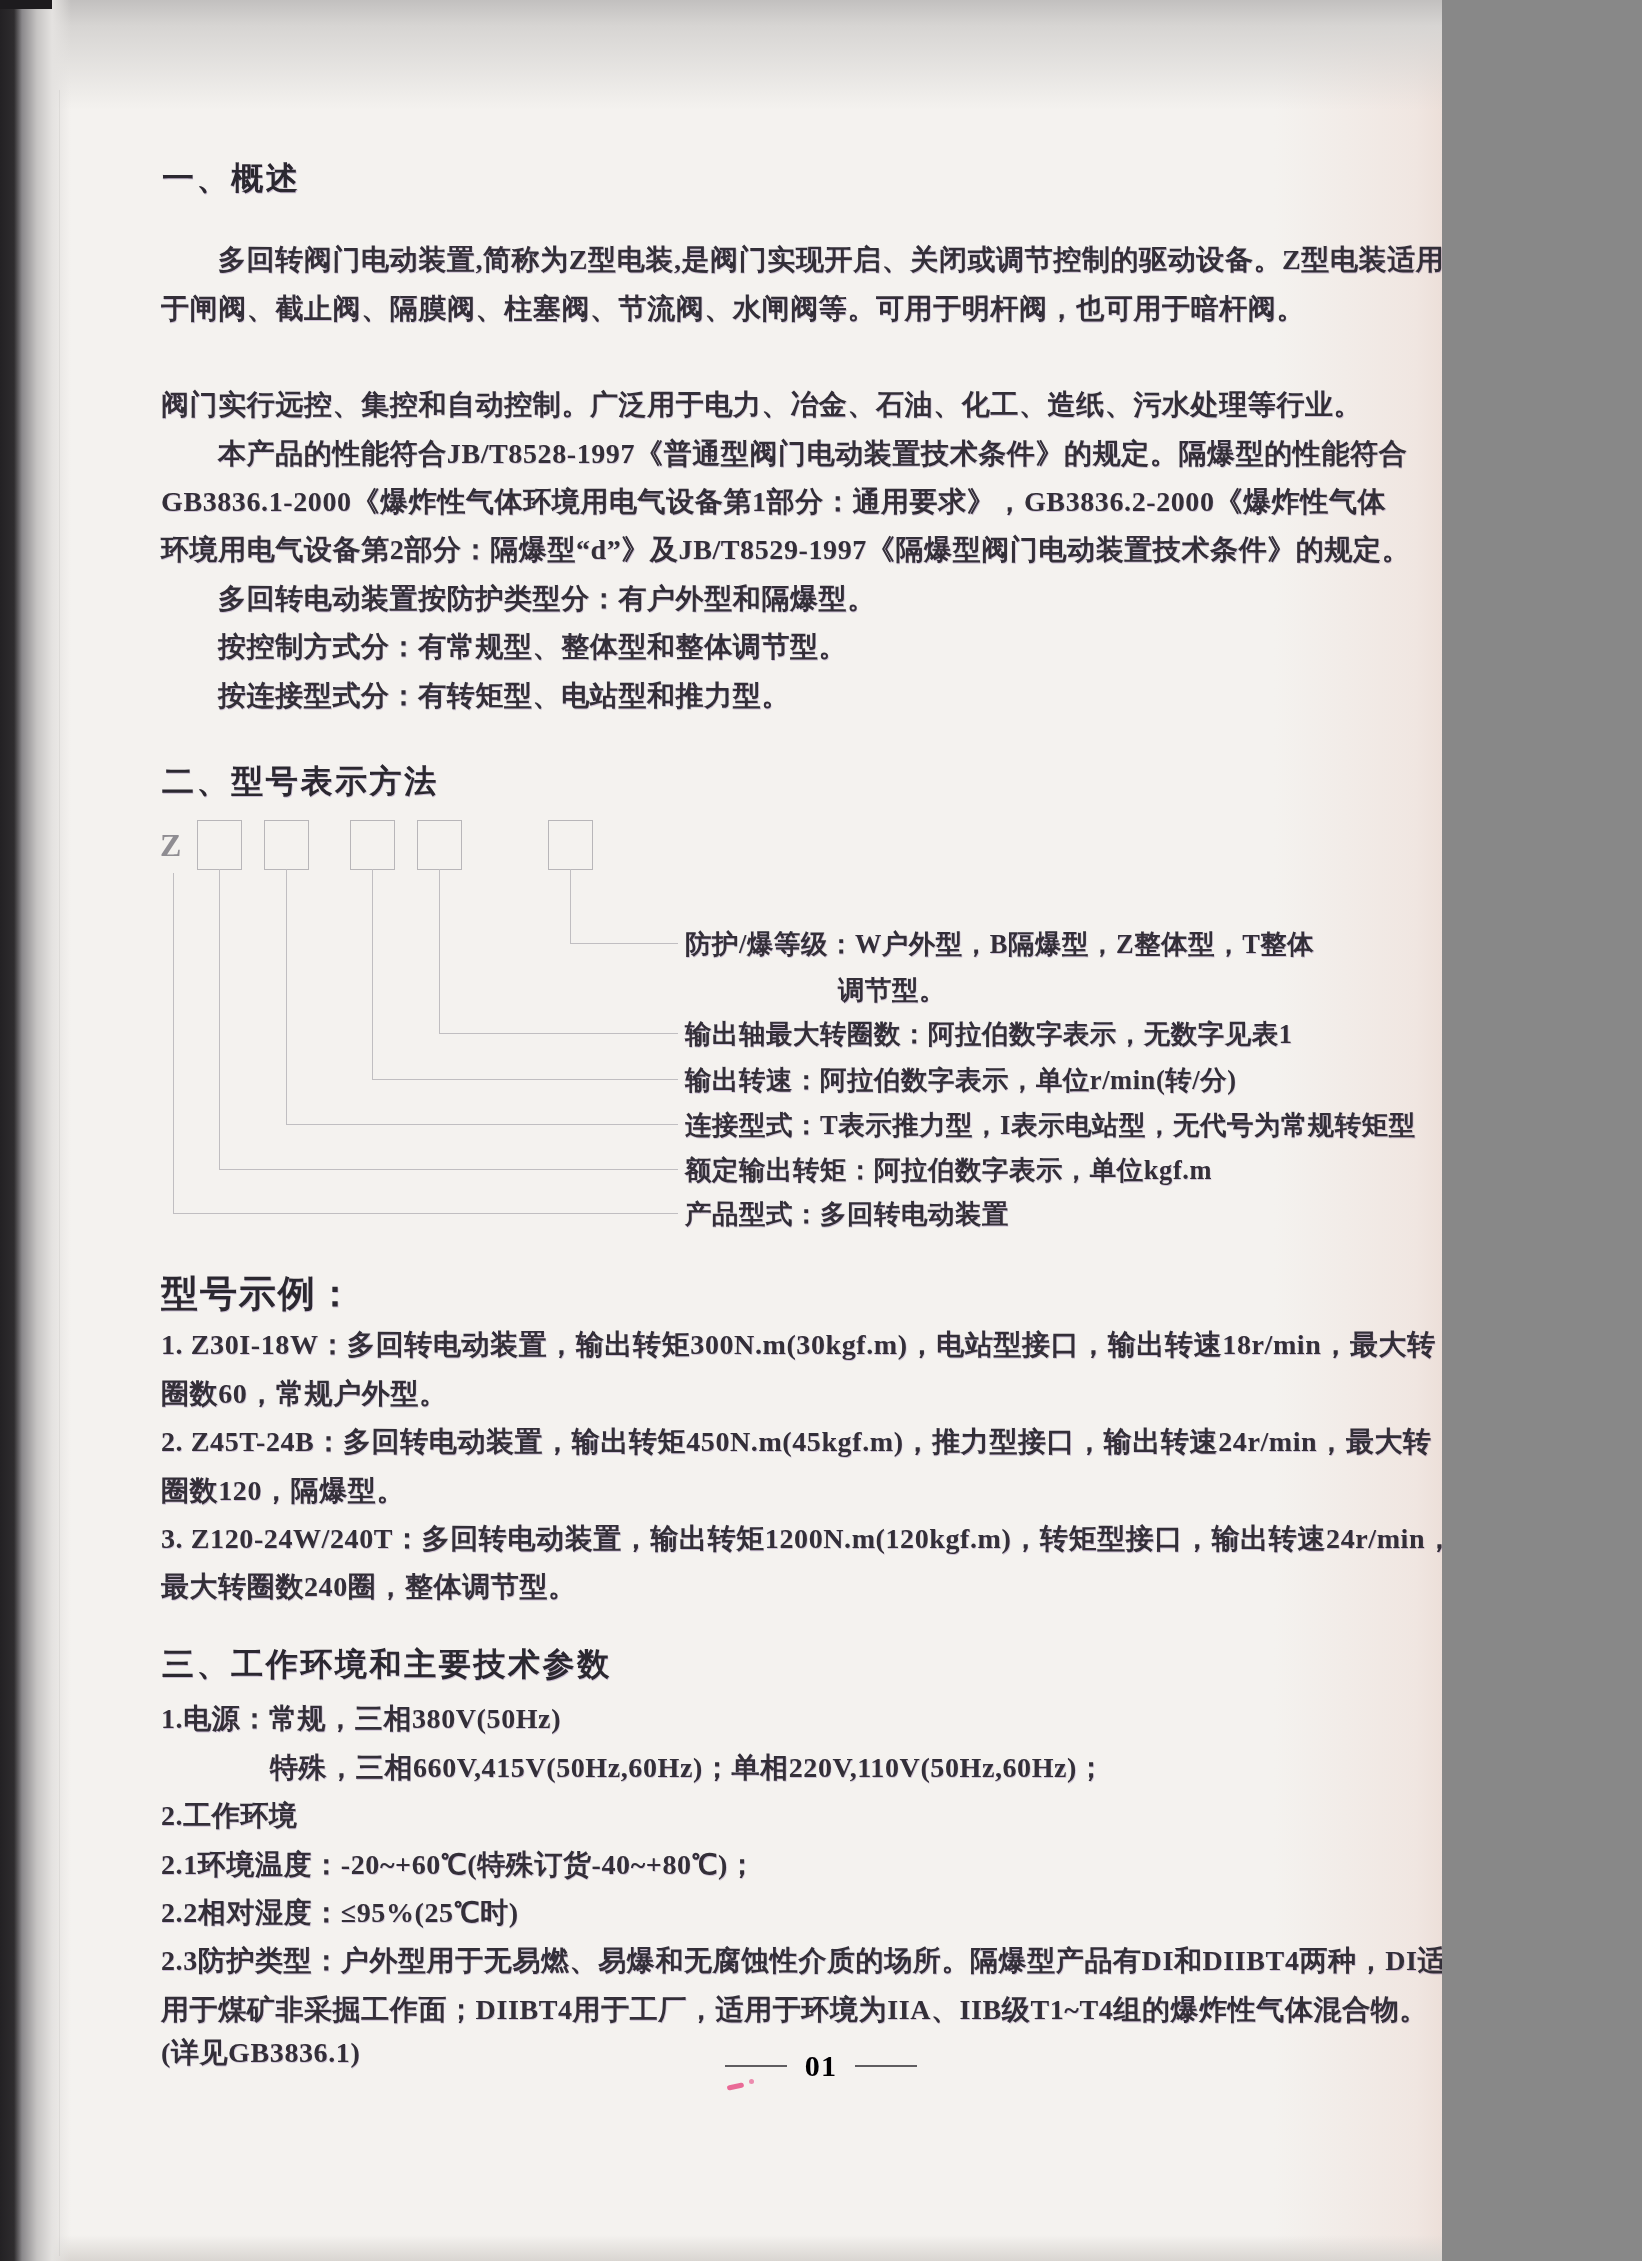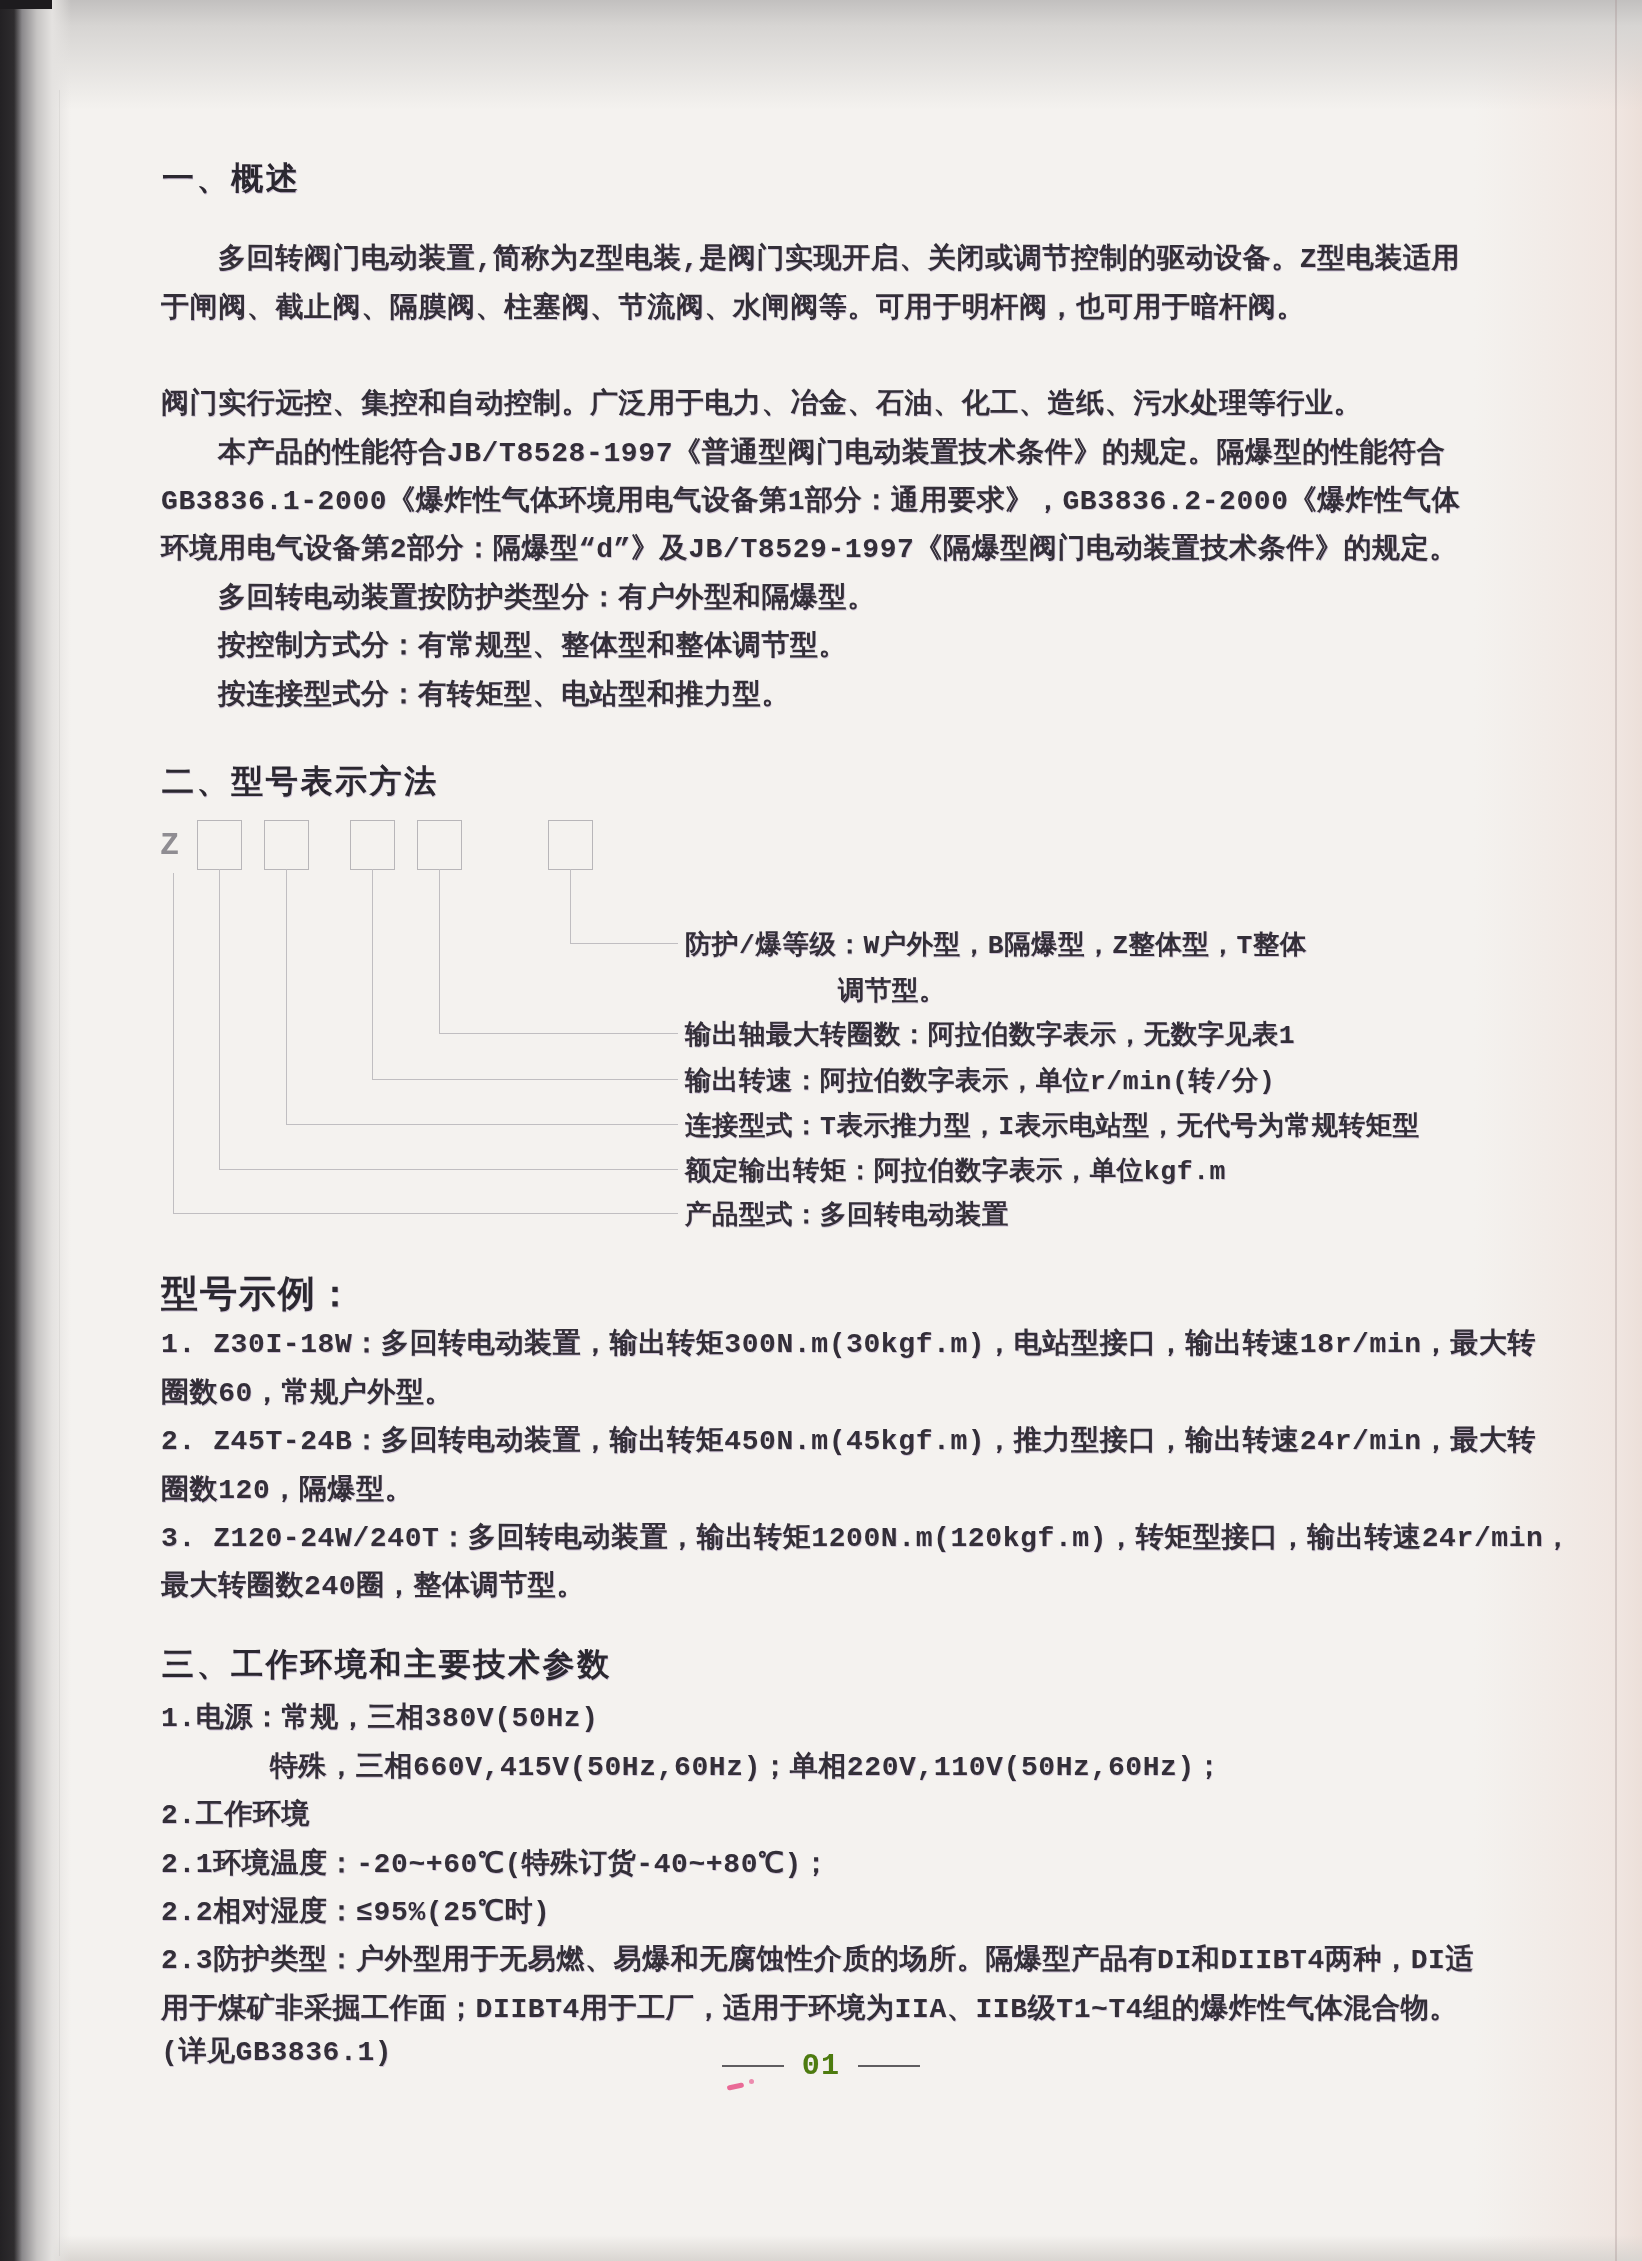--- a/index.html
+++ b/index.html
@@ -1,21 +1,21 @@
 <!DOCTYPE html>
 <html style="font-size:10.3px"><head>
 <meta charset="utf-8">
 <style>
   html,body{margin:0;padding:0;background:#888;}
   .canvas{
     position:relative;
-    width:1642px;height:2261px;
+    width:1442px;height:2261px;
     background:#f4f2ef;
     overflow:hidden;
-    font-family:Liberation Mono, monospace;
+    font-family:Liberation Serif, serif;
     color:#332f38;
   }
   
   .edge-left{
     position:absolute;left:0;top:0;width:71px;height:2261px;
     background:linear-gradient(to right,#232124 0,#2e2c2e 14px,#8a888b 22px,#c6c4c3 37px,#e4e2e0 52px,rgba(244,242,239,0) 71px);
   }
   .edge-top{
     position:absolute;left:0;top:0;width:1642px;height:110px;
     background:linear-gradient(to bottom,#c2c0bf 0,#d7d5d3 26px,rgba(244,242,239,0) 110px);
@@ -79,21 +79,21 @@
     position:absolute;font-size:26.4px;font-weight:600;white-space:nowrap;letter-spacing:0.6px;
     text-shadow:0.6px 0.6px 0.6px rgba(110,70,150,0.28);
   }
   
   .pageno{
     position:absolute;left:0;top:2049px;width:1642px;
     display:flex;align-items:center;justify-content:center;gap:18px;
   }
   .pageno .dash{display:inline-block;width:62px;height:2.6px;background:#5f5d60;}
   .pageno .num{
-    font-size:30px;font-weight:600;color:#4d7c0f;letter-spacing:1.3px;
+    font-size:30px;font-weight:600;color:#000000;letter-spacing:1.3px;
     text-shadow:0.3px 0.3px 0.6px rgba(110,70,150,0.25);
   }
 </style>
 </head>
 <body>
 
 <div class="canvas">
 
   <div class="edge-right"></div>
   <div class="edge-top"></div>

